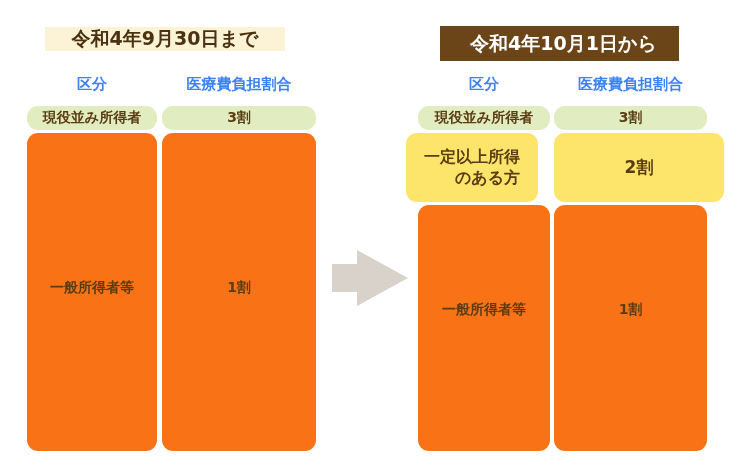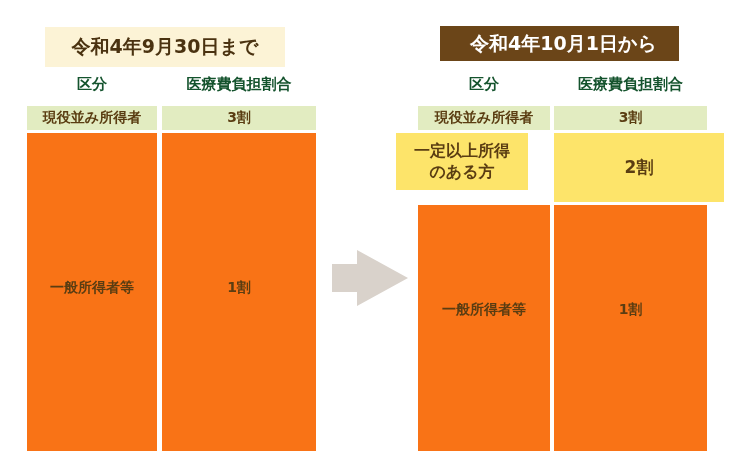--- a/index.html
+++ b/index.html
@@ -1,22 +1,22 @@
 <!DOCTYPE html>
 <html><head>
 <meta charset="utf-8">
 <style>
   html,body{margin:0;padding:0;background:#ffffff;}
   body{width:737px;height:467px;position:relative;overflow:hidden;font-family:"DejaVu Sans","Liberation Sans",sans-serif;color:#5a3d12;}
   .abs{position:absolute;box-sizing:border-box;}
   .title{display:flex;align-items:center;justify-content:center;font-size:19px;font-weight:bold;}
-  .t-left{left:45px;top:27px;width:240px;height:40px;background:#fcf3d6;color:#4a3210;}
+  .t-left{left:45px;top:27px;width:240px;height:24px;background:#fcf3d6;color:#4a3210;}
   .t-right{left:440px;top:26px;width:239px;height:35px;background:#6b4518;color:#ffffff;padding-left:8px;}
-  .hdr{display:flex;align-items:center;justify-content:center;font-size:15px;font-weight:bold;color:#14532d;top:71px;height:26px;}
-  .cell{display:flex;align-items:center;justify-content:center;text-align:center;font-weight:bold;color:#5a3d12;}
+  .hdr{display:flex;align-items:center;justify-content:center;font-size:15px;font-weight:bold;color:#3b82f6;top:71px;height:26px;}
+  .cell{display:flex;align-items:center;justify-content:center;text-align:right;font-weight:bold;color:#5a3d12;border-radius:11px;}
   .light{background:#e2ecc1;font-size:14px;}
   .green{background:#f97316;font-size:14px;}
   .yellow{background:#fde46a;font-size:16px;line-height:1.3;}
   .arrow{left:330px;top:250px;width:80px;height:56px;}
 </style>
 </head>
 <body>
 
 <div class="abs title t-left">令和4年9月30日まで</div>
 <div class="abs hdr" style="left:27px;width:130px;">区分</div>
@@ -32,18 +32,18 @@
   <polygon points="2,14 27,14 27,0 78,28 27,56 27,42 2,42" fill="#d9d2cb"></polygon>
 </svg>
 
 <div class="abs title t-right">令和4年10月1日から</div>
 <div class="abs hdr" style="left:418px;width:132px;">区分</div>
 <div class="abs hdr" style="left:554px;width:153px;">医療費負担割合</div>
 
 <div class="abs cell light" style="left:418px;top:106px;width:132px;height:24px;">現役並み所得者</div>
 <div class="abs cell light" style="left:554px;top:106px;width:153px;height:24px;">3割</div>
 
-<div class="abs cell yellow" style="left:396px;top:133px;width:132px;height:57px;white-space:pre-line;">一定以上所得
+<div class="abs cell yellow" style="left:406px;top:133px;width:132px;height:69px;white-space:pre-line;">一定以上所得
 のある方</div>
 <div class="abs cell yellow" style="left:554px;top:133px;width:170px;height:69px;font-size:17px;">2割</div>
 
 <div class="abs cell green" style="left:418px;top:205px;width:132px;height:246px;padding-bottom:36px;">一般所得者等</div>
 <div class="abs cell green" style="left:554px;top:205px;width:153px;height:246px;padding-bottom:36px;">1割</div>
 
 </body></html>

